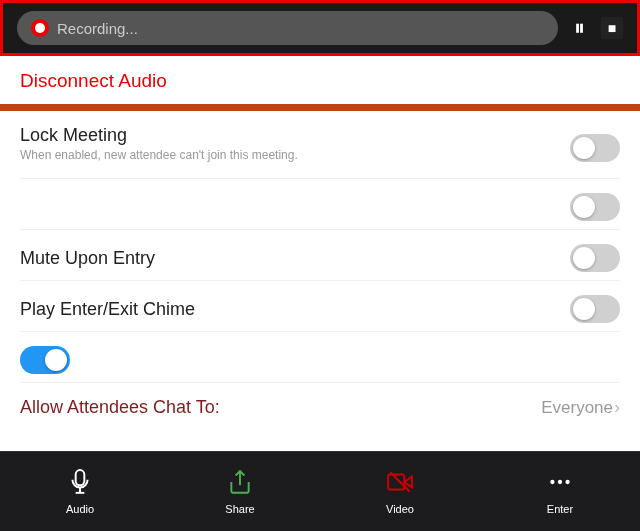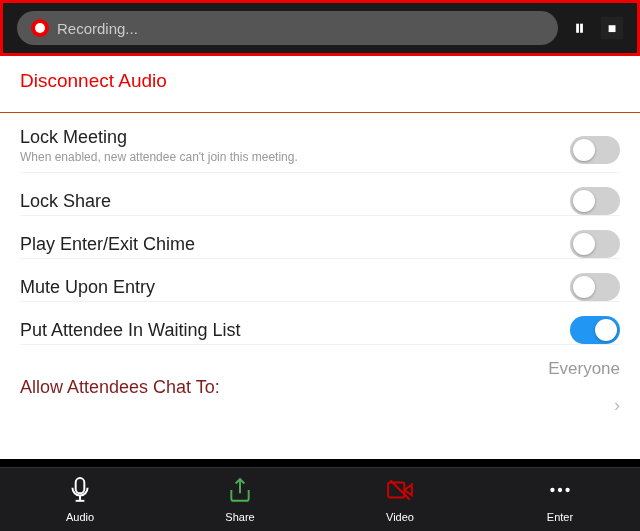--- a/index.html
+++ b/index.html
@@ -82,38 +82,38 @@
       top: 56px;
       left: 0;
       right: 0;
       bottom: 72px;
       background: #fff;
       overflow-y: auto;
     }
 
     
     .disconnect-audio {
-      padding: 14px 20px 20px;
-      border-bottom: 1px solid #c2410c;
+      padding: 14px 20px 12px;
+      border-bottom: 7px solid #c2410c;
     }
     .disconnect-audio-label {
       color: #e00;
       font-size: 19px;
       font-weight: 400;
     }
 
     
     .settings-list {
       padding: 0 20px;
     }
     .setting-item {
       display: flex;
       align-items: center;
       justify-content: space-between;
-      padding: 14px 0 0;
+      padding: 14px 0 8px;
       border-bottom: 1px solid #f0f0f0;
     }
     .setting-item-left {
       flex: 1;
     }
     .setting-name {
       font-size: 18px;
       color: #222;
       font-weight: 400;
     }
@@ -163,37 +163,36 @@
       justify-content: space-between;
       padding: 14px 0;
     }
     .chat-to-label {
       font-size: 18px;
       color: #7f1d1d;
     }
     .chat-to-value {
       display: flex;
       align-items: flex-end;
-      gap: 16px;
+      gap: 1px;
       color: #999;
       font-size: 17px;
-      flex-direction: column;
     }
     .chevron {
       color: #bbb;
       font-size: 18px;
     }
 
     
     .bottom-nav {
       position: absolute;
       bottom: 0;
       left: 0;
       right: 0;
-      height: 64px;
+      height: 80px;
       background: #1c1c1e;
       display: flex;
       align-items: center;
       justify-content: space-around;
       border-top: 1px solid #333;
       margin-top: 9px;
     }
     .nav-item {
       display: flex;
       flex-direction: column;
@@ -247,43 +246,39 @@
     <div class="setting-item">
       <div class="setting-item-left">
         <div class="setting-name">Lock Meeting</div>
         <div class="setting-desc">When enabled, new attendee can't join this meeting.</div>
       </div>
       <div class="toggle off"></div>
     </div>
 
     <div class="setting-item">
       <div class="setting-item-left">
-        <div class="setting-name">Lock Share</div>
+      </div>
+      <div class="toggle off"></div>
+    </div>
+
+    <div class="setting-item">
+      <div class="setting-item-left">
+        <div class="setting-name">Mute Upon Entry</div>
       </div>
       <div class="toggle off"></div>
     </div>
 
     <div class="setting-item">
       <div class="setting-item-left">
         <div class="setting-name">Play Enter/Exit Chime</div>
       </div>
       <div class="toggle off"></div>
     </div>
 
     <div class="setting-item">
-      <div class="setting-item-left">
-        <div class="setting-name">Mute Upon Entry</div>
-      </div>
-      <div class="toggle off"></div>
-    </div>
-
-    <div class="setting-item">
-      <div class="setting-item-left">
-        <div class="setting-name">Put Attendee In Waiting List</div>
-      </div>
       <div class="toggle on"></div>
     </div>
 
     <div class="chat-to-row">
       <span class="chat-to-label">Allow Attendees Chat To:</span>
       <div class="chat-to-value">
         <span>Everyone</span>
         <span class="chevron">›</span>
       </div>
     </div>

